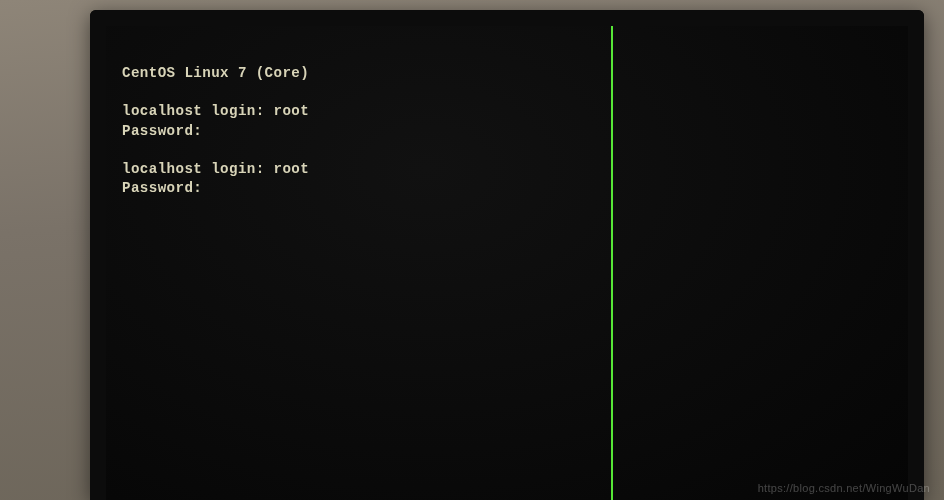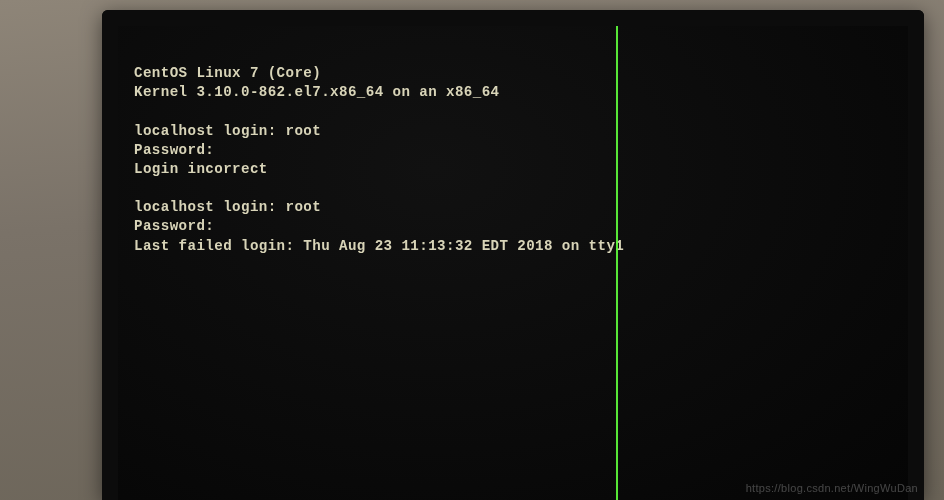--- a/index.html
+++ b/index.html
@@ -21,21 +21,20 @@
     left: 90px;
     top: 10px;
     right: 20px;
     bottom: 0;
     background: #1a1a1a;
     border: 16px solid #0c0c0c;
     border-bottom-width: 0;
     border-radius: 6px 6px 0 0;
     box-shadow: inset 0 0 30px rgba(0,0,0,0.8), 0 4px 20px rgba(0,0,0,0.5);
     overflow: hidden;
-    margin-left: 12px;
   }
   .screen {
     position: absolute;
     inset: 0;
     background: radial-gradient(ellipse at 40% 30%, #111 0%, #0a0a0a 60%, #050505 100%);
     padding: 38px 16px 16px 16px;
     box-sizing: border-box;
     color: #d8d4b8;
     font-size: 14.2px;
     line-height: 1.35;
@@ -57,48 +56,45 @@
   .cursor {
     display: inline-block;
     width: 0.6em;
     height: 1em;
     background: #d8d4b8;
     vertical-align: text-bottom;
     margin-left: 2px;
   }
   .watermark {
     position: absolute;
-    right: 26px;
+    right: 14px;
     bottom: 6px;
     font-family: Arial, sans-serif;
     font-size: 11px;
     color: rgba(255,255,255,0.25);
     letter-spacing: 0.3px;
   }
 </style>
 </head>
 <body>
 
 <div class="photo-bg"></div>
 
 <div class="monitor">
   <div class="screen">
 
     <div class="term-line">CentOS Linux 7 (Core)</div>
-    <div class="term-line">Kernel 3.10.0-862.el7.x86_64 on an x86_64</div>
 
     <div class="blank"></div>
 
     <div class="term-line">localhost login: root</div>
     <div class="term-line">Password:</div>
-    <div class="term-line">Login incorrect</div>
 
     <div class="blank"></div>
 
     <div class="term-line">localhost login: root</div>
     <div class="term-line">Password:</div>
-    <div class="term-line">Last failed login: Thu Aug 23 11:13:32 EDT 2018 on tty1</div>
 
     <div class="green-stripe"></div>
   </div>
 </div>
 
 <div class="watermark">https://blog.csdn.net/WingWuDan</div>
 
 </body></html>

